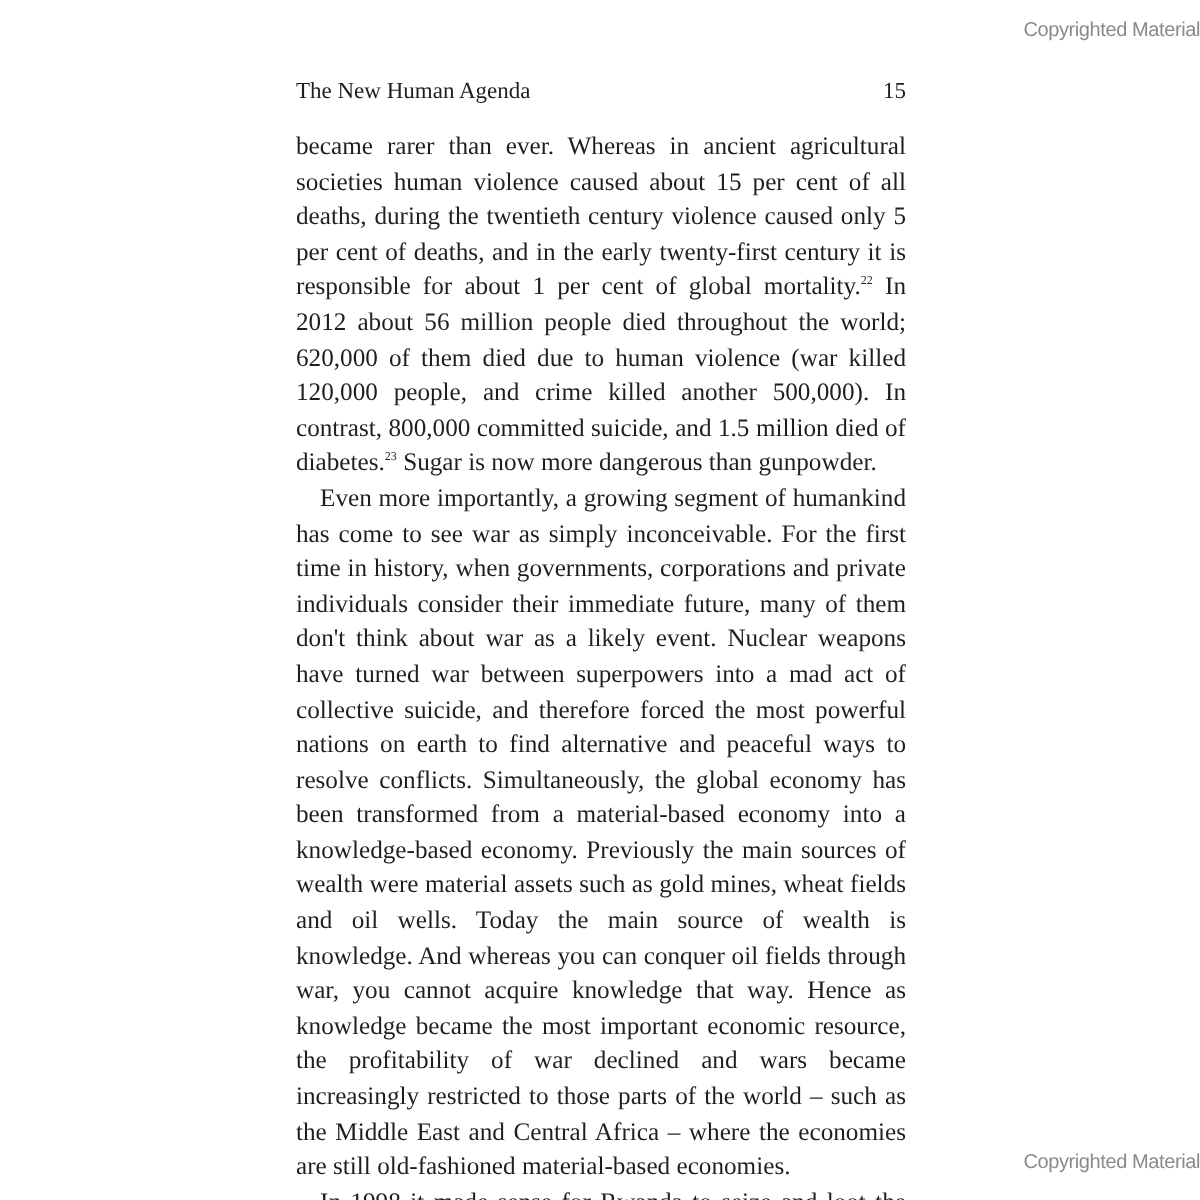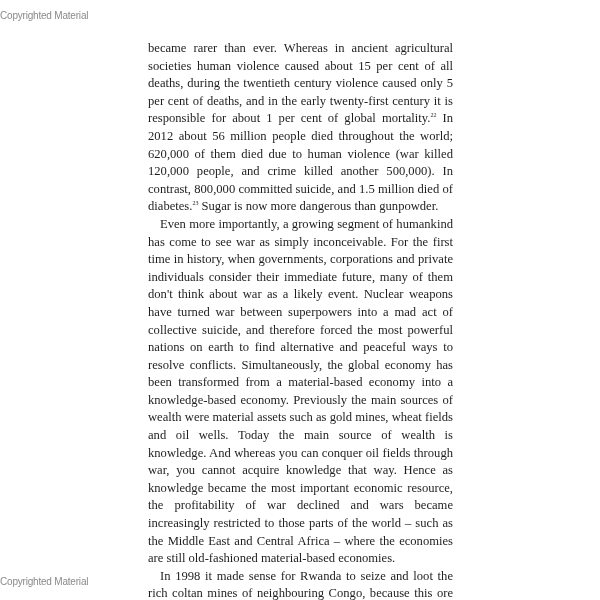--- a/index.html
+++ b/index.html
@@ -1,18 +1,18 @@
 <!DOCTYPE html>
 <html><head>
   <meta charset="utf-8">
   <style>
     html, body { margin: 0; padding: 0; background: #ffffff; }
     body { width: 600px; height: 600px; position: relative; overflow: hidden; }
     .watermark {
-      position: absolute; left: 0; width: 600px; text-align: left;
+      position: absolute; left: 0; width: 600px; text-align: right;
       font-family: "Liberation Sans", sans-serif; font-size: 10px;
       color: #8a8a8a; letter-spacing: -0.2px;
     }
     .wm-top { top: 10px; }
     .wm-bottom { top: 576px; }
     .page {
       position: absolute; left: 148px; top: 40px; width: 305px;
       font-family: "Liberation Serif", serif; color: #1e1e1e;
     }
     .running-head {
@@ -26,20 +26,24 @@
     .body-text p { margin: 0; }
     .body-text p.indent { text-indent: 12px; font-family: Liberation Serif, serif; }
     sup { font-size: 6px; line-height: 0; vertical-align: 5px; }
   </style>
 </head>
 <body>
 
 <div class="watermark wm-top">Copyrighted Material</div>
 
 <div class="page">
+  <div class="running-head">
+    <span>The New Human Agenda</span>
+    <span>15</span>
+  </div>
   <div class="body-text" id="body-text">
       <p>became rarer than ever. Whereas in ancient agricultural societies human violence caused about 15 per cent of all deaths, during the twentieth century violence caused only 5 per cent of deaths, and in the early twenty-first century it is responsible for about 1 per cent of global mortality.<sup>22</sup> In 2012 about 56 million people died throughout the world; 620,000 of them died due to human violence (war killed 120,000 people, and crime killed another 500,000). In contrast, 800,000 committed suicide, and 1.5 million died of diabetes.<sup>23</sup> Sugar is now more dangerous than gunpowder.</p>
       <p class="indent">Even more importantly, a growing segment of humankind has come to see war as simply inconceivable. For the first time in history, when governments, corporations and private individuals consider their immediate future, many of them don't think about war as a likely event. Nuclear weapons have turned war between superpowers into a mad act of collective suicide, and therefore forced the most powerful nations on earth to find alternative and peaceful ways to resolve conflicts. Simultaneously, the global economy has been transformed from a material-based economy into a knowledge-based economy. Previously the main sources of wealth were material assets such as gold mines, wheat fields and oil wells. Today the main source of wealth is knowledge. And whereas you can conquer oil fields through war, you cannot acquire knowledge that way. Hence as knowledge became the most important economic resource, the profitability of war declined and wars became increasingly restricted to those parts of the world – such as the Middle East and Central Africa – where the economies are still old-fashioned material-based economies.</p>
       <p class="indent">In 1998 it made sense for Rwanda to seize and loot the rich coltan mines of neighbouring Congo, because this ore was in high demand for the manufacture of mobile phones and laptops, and Congo held 80 per cent of the world's coltan reserves. Rwanda earned $240 million annually from the looted coltan. For poor Rwanda that was a lot of money. In contrast, it would have made no sense for China to invade California and seize Silicon Valley, for</p>
     </div>
 </div>
 
 <div class="watermark wm-bottom">Copyrighted Material</div>
 
 </body></html>

